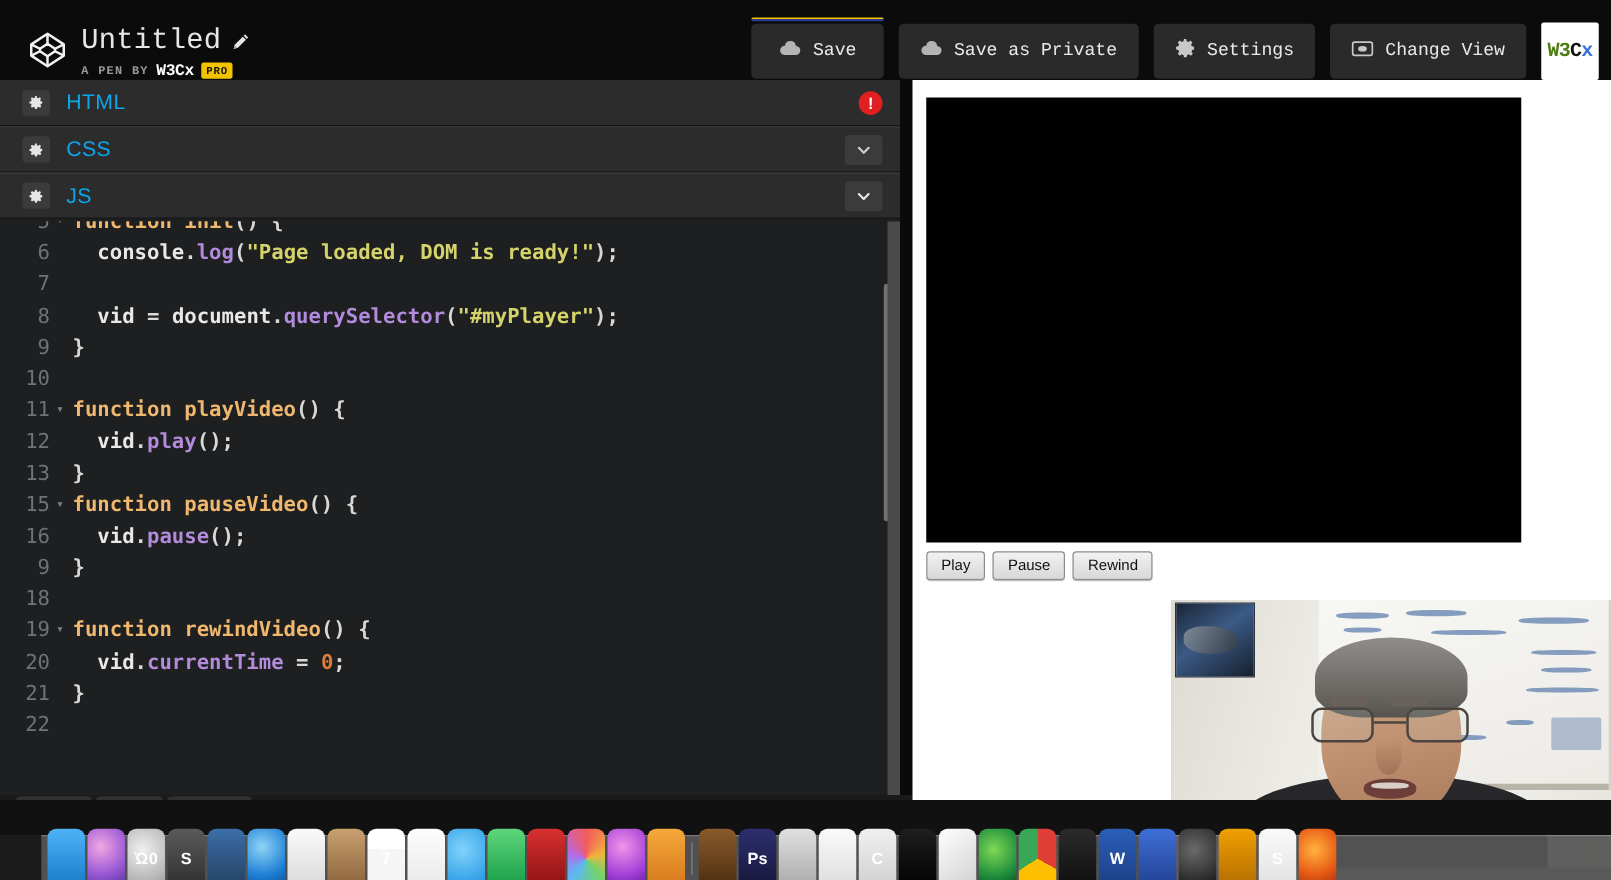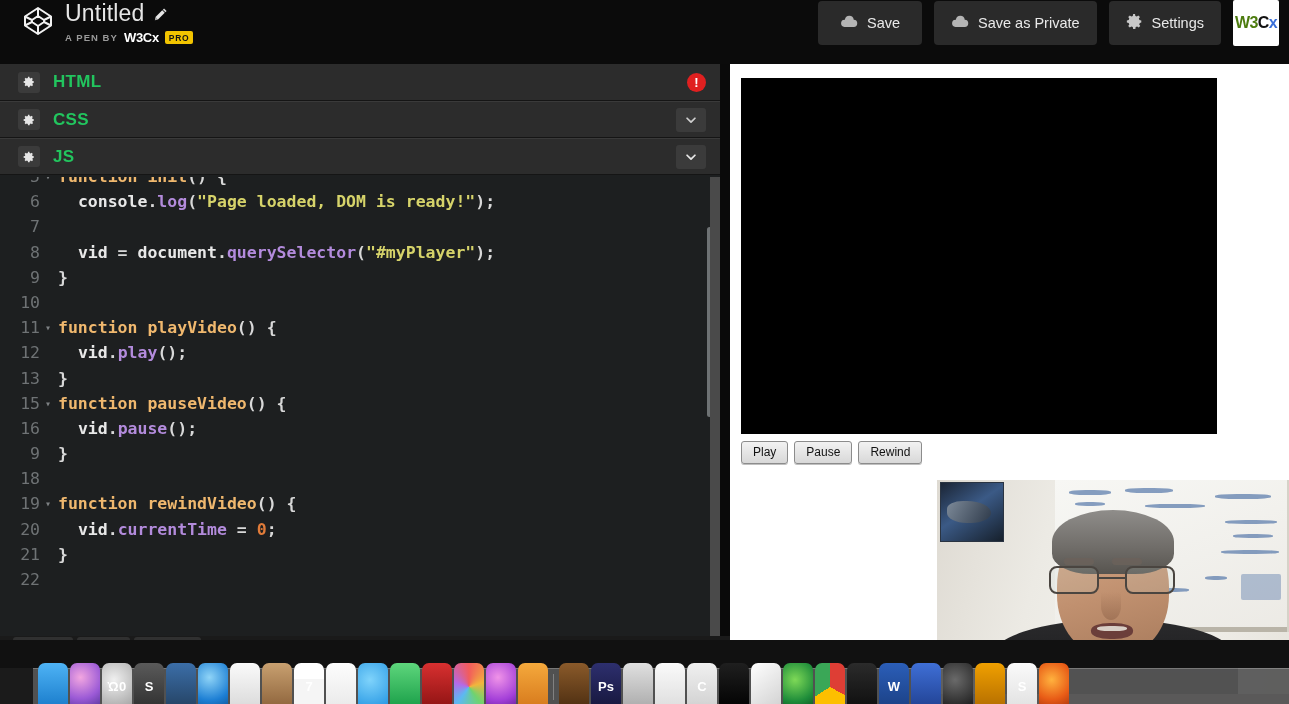--- a/index.html
+++ b/index.html
@@ -8,21 +8,21 @@
     background: #000;
     font-family: "Liberation Sans", sans-serif;
     overflow: hidden;
   }
   #root { position: relative; width: 1289px; height: 704px; background: #0a0a0a; }
 
   
   .topbar {
     position: absolute; left: 0; top: 0; width: 1289px; height: 64px;
     background: #0b0b0b;
-    display: flex; align-items: flex-start;
+    display: flex; align-items: flex-end; font-family: Liberation Mono, monospace;
   }
   .brand { display: flex; align-items: flex-start; padding-left: 22px; }
   .logo-box { width: 32px; height: 32px; margin-top: 5px; margin-right: 11px; }
   .brand-text { display: flex; flex-direction: column; }
   .pen-title-row { display: flex; align-items: center; gap: 9px; }
   .pen-title {
     color: #e6e6e6; font-size: 23px; font-weight: 400; letter-spacing: .2px;
     line-height: 26px;
   }
   .pencil-icon { width: 14px; height: 14px; position: relative; top: 1px; }
@@ -80,21 +80,21 @@
     border-bottom: 1px solid #151515;
     cursor: pointer;
   }
   .panel-head + .panel-head { border-top: 1px solid #3a3a3a; }
   .gear-chip {
     width: 22px; height: 21px; background: #3b3b3b; border-radius: 3px;
     display: flex; align-items: center; justify-content: center;
     margin-right: 13px;
   }
   .panel-title {
-    color: #22c55e; font-size: 17px; font-weight: 700; letter-spacing: .3px;
+    color: #0ea5e9; font-size: 17px; font-weight: 400; letter-spacing: .3px;
   }
   .panel-right { margin-left: auto; padding-right: 14px; display: flex; align-items: center; }
   .err-dot {
     width: 19px; height: 19px; border-radius: 50%; background: #e02020;
     display: flex; align-items: center; justify-content: center;
     color: #fff; font-size: 13px; font-weight: 700; line-height: 19px;
   }
   .chev {
     width: 30px; height: 24px; background: #3b3b3b; border-radius: 3px;
     display: flex; align-items: center; justify-content: center;
@@ -351,20 +351,29 @@
       <button class="tb-btn">
         <span class="ic">
           <svg viewBox="0 0 20 20" width="17" height="17">
             <path fill="#c8c8c8" d="M10 6.4a3.6 3.6 0 1 0 0 7.2 3.6 3.6 0 0 0 0-7.2zm0 5.4a1.8 1.8 0 1 1 0-3.6 1.8 1.8 0 0 1 0 3.6z"></path>
             <path fill="#c8c8c8" d="M18 11.3v-2.6l-2.2-.4a6 6 0 0 0-.7-1.7l1.3-1.8-1.9-1.9-1.8 1.3a6 6 0 0 0-1.7-.7L10.6 1.3H8.4l-.4 2.2a6 6 0 0 0-1.7.7L4.5 2.9 2.6 4.8l1.3 1.8a6 6 0 0 0-.7 1.7l-2.2.4v2.6l2.2.4a6 6 0 0 0 .7 1.7l-1.3 1.8 1.9 1.9 1.8-1.3a6 6 0 0 0 1.7.7l.4 2.2h2.6l.4-2.2a6 6 0 0 0 1.7-.7l1.8 1.3 1.9-1.9-1.3-1.8a6 6 0 0 0 .7-1.7z"></path>
           </svg>
         </span>
         <span>Settings</span>
       </button>
 
+      <button class="tb-btn">
+        <span class="ic">
+          <svg viewBox="0 0 20 16" width="18" height="14">
+            <rect x="1" y="2" width="18" height="12" rx="2" fill="none" stroke="#c8c8c8" stroke-width="1.6"></rect>
+            <ellipse cx="10" cy="8" rx="4" ry="2.6" fill="#c8c8c8"></ellipse>
+          </svg>
+        </span>
+        <span>Change View</span>
+      </button>
 
       <div class="w3cx-logo">
         <span class="p1">W3</span>
           <span class="p2">C</span>
           <span class="p3">x</span>
       </div>
     </div>
   </div>
 
   <div class="editor-col">

